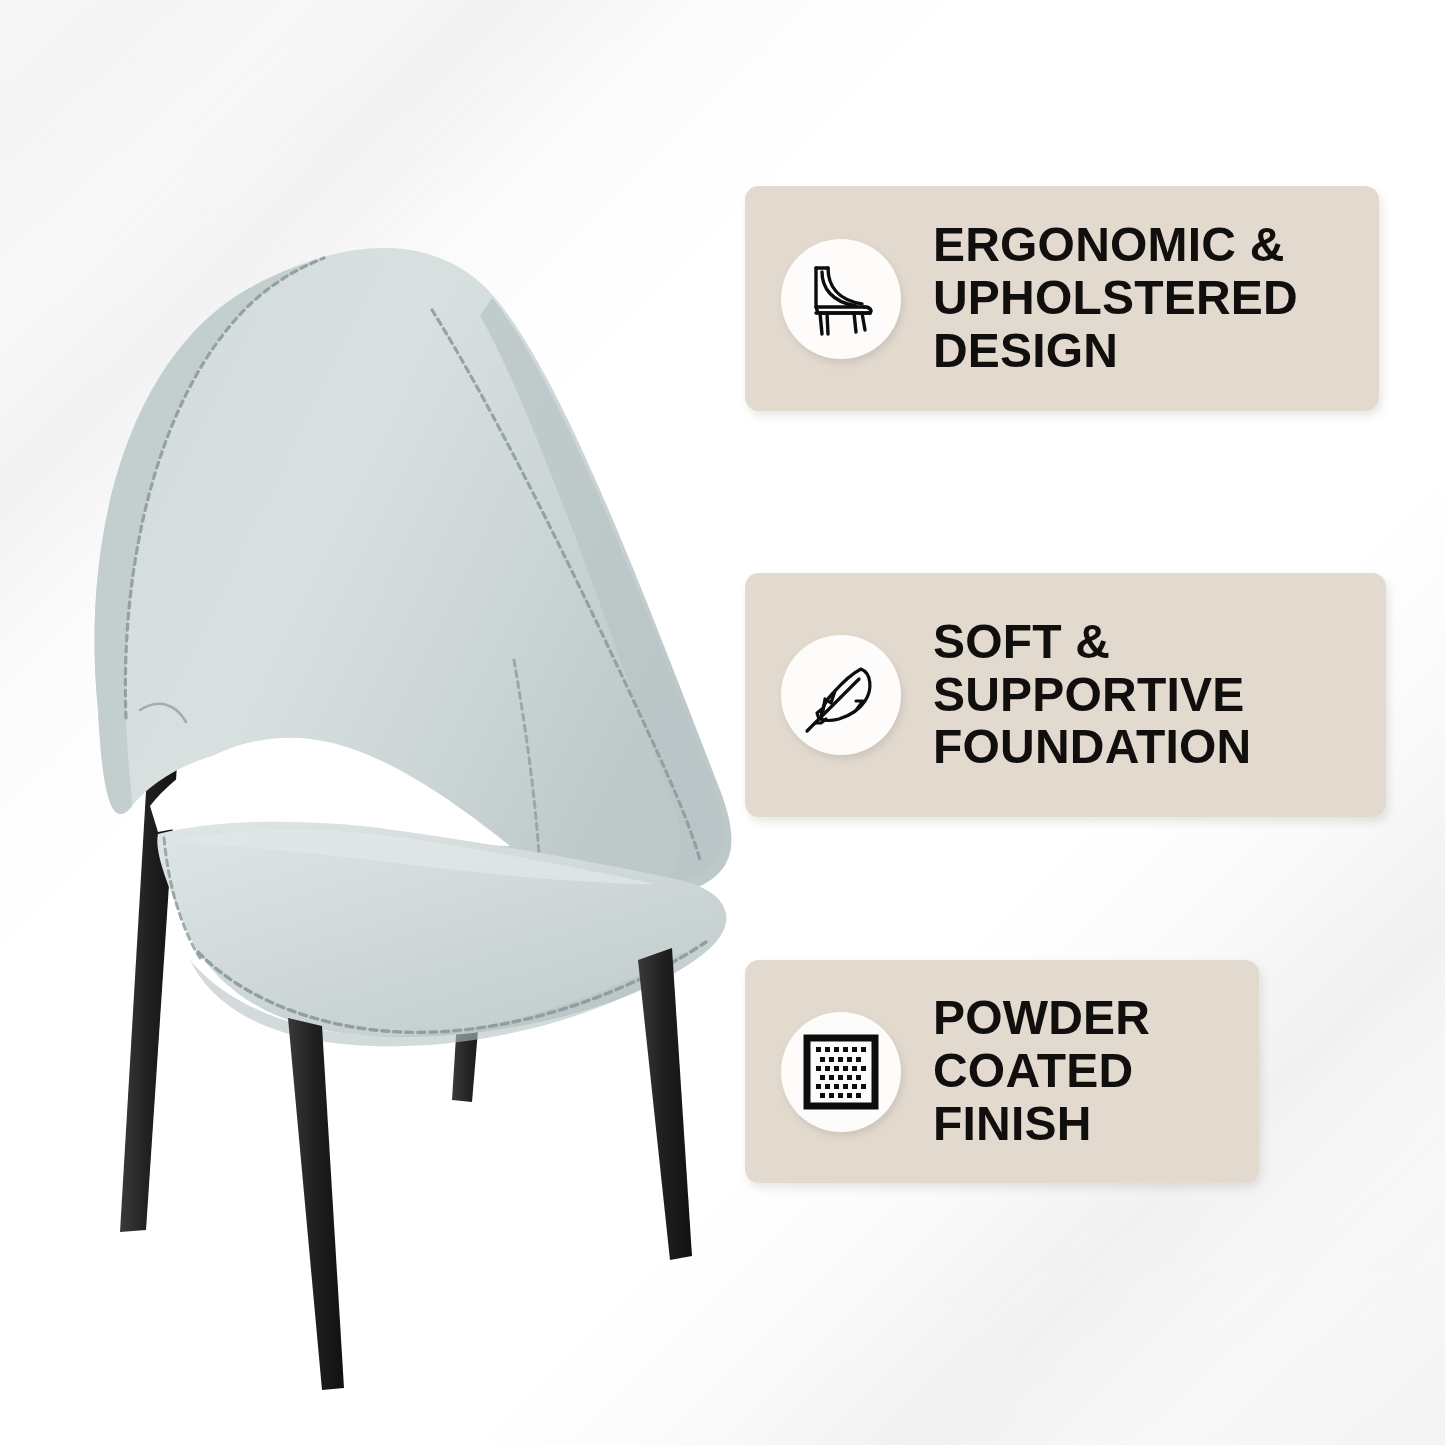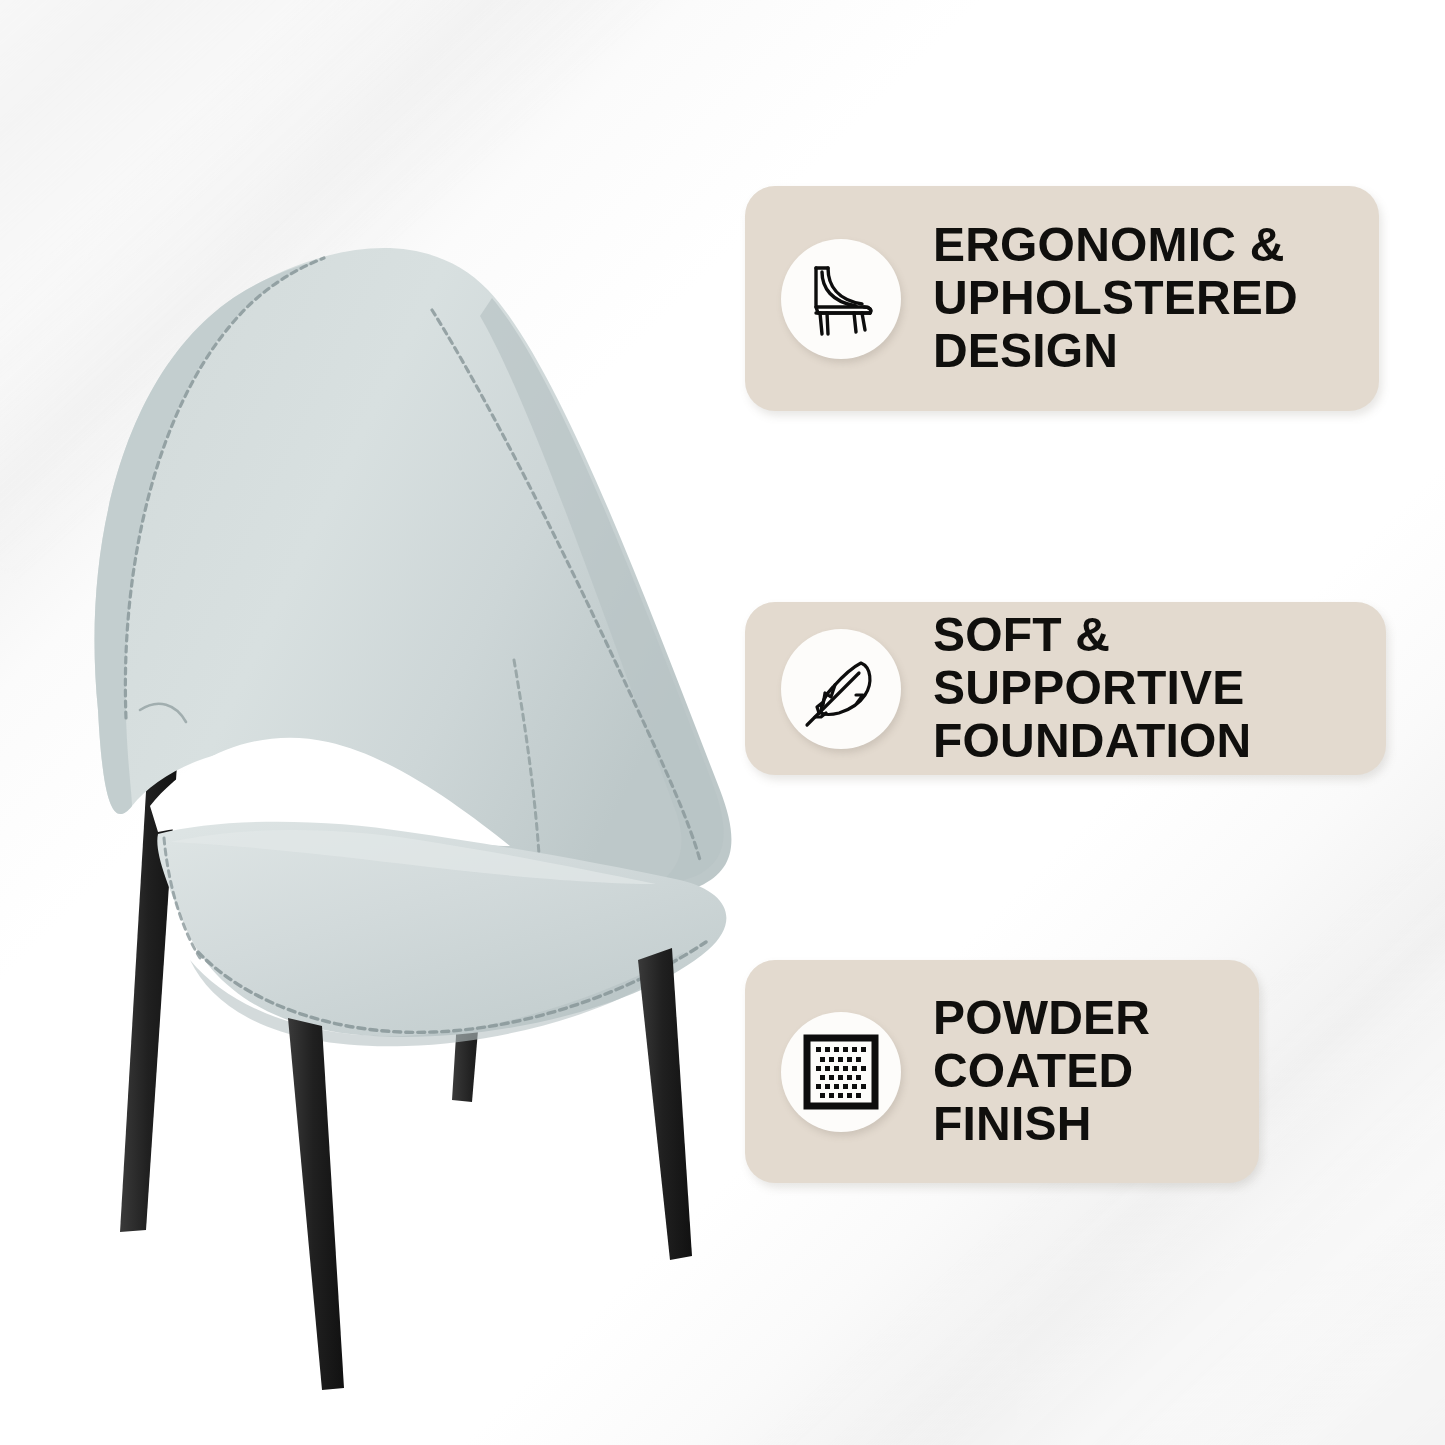--- a/index.html
+++ b/index.html
@@ -58,28 +58,28 @@
     width: 720px;
     height: 1230px;
   }
   .product svg { display: block; width: 100%; height: 100%; }
 
   
   .badge {
     position: absolute;
     display: flex;
     align-items: center;
-    border-radius: 30px;
+    border-radius: 14px;
     background: #e3dacf;
     box-shadow: 3px 5px 9px rgba(120,110,100,.17);
     box-sizing: border-box;
     padding-left: 36px;
   }
   #badge-1 { left: 745px; top: 186px;  width: 634px; height: 225px; }
-  #badge-2 { left: 745px; top: 602px;  width: 641px; height: 173px; justify-content: space-between; }
+  #badge-2 { left: 745px; top: 573px;  width: 641px; height: 244px; justify-content: space-between; }
   #badge-3 { left: 745px; top: 960px;  width: 514px; height: 223px; }
 
   .badge-icon-wrap {
     flex: 0 0 auto;
     width: 120px;
     height: 120px;
     border-radius: 50%;
     background: #fdfcfa;
     box-shadow: 2px 4px 7px rgba(120,110,100,.20);
     display: flex;

